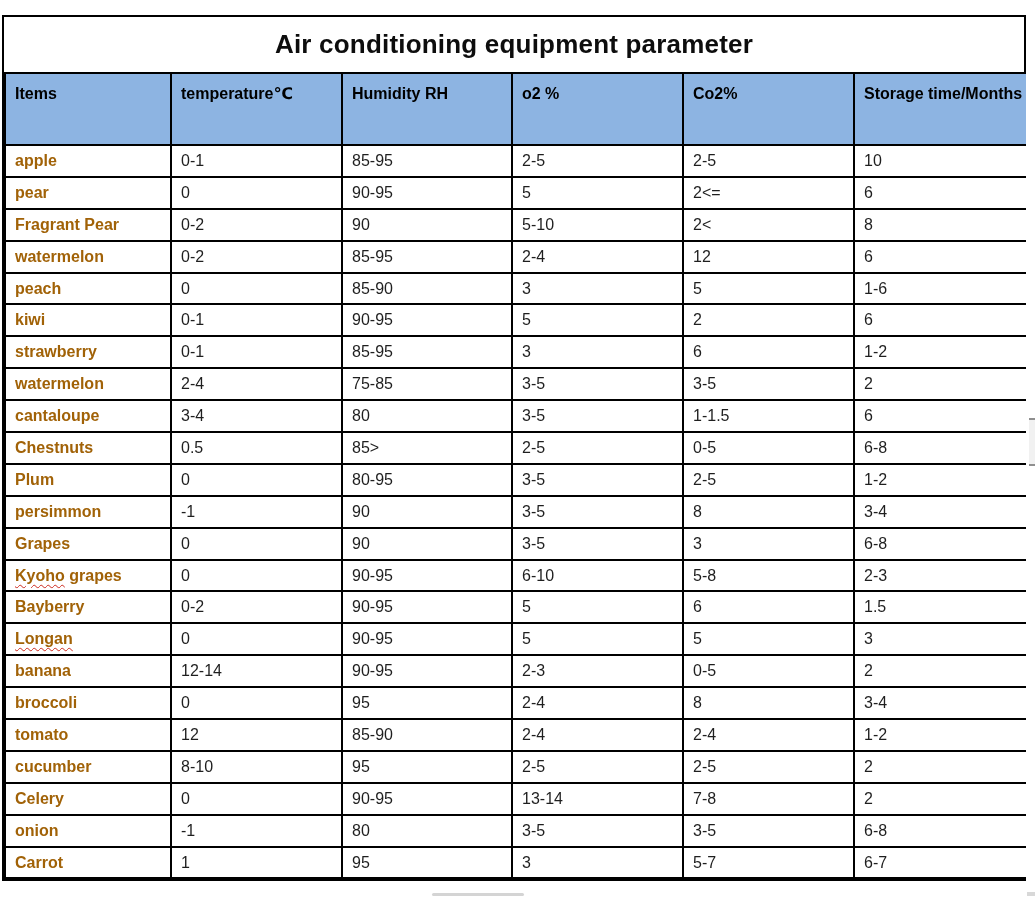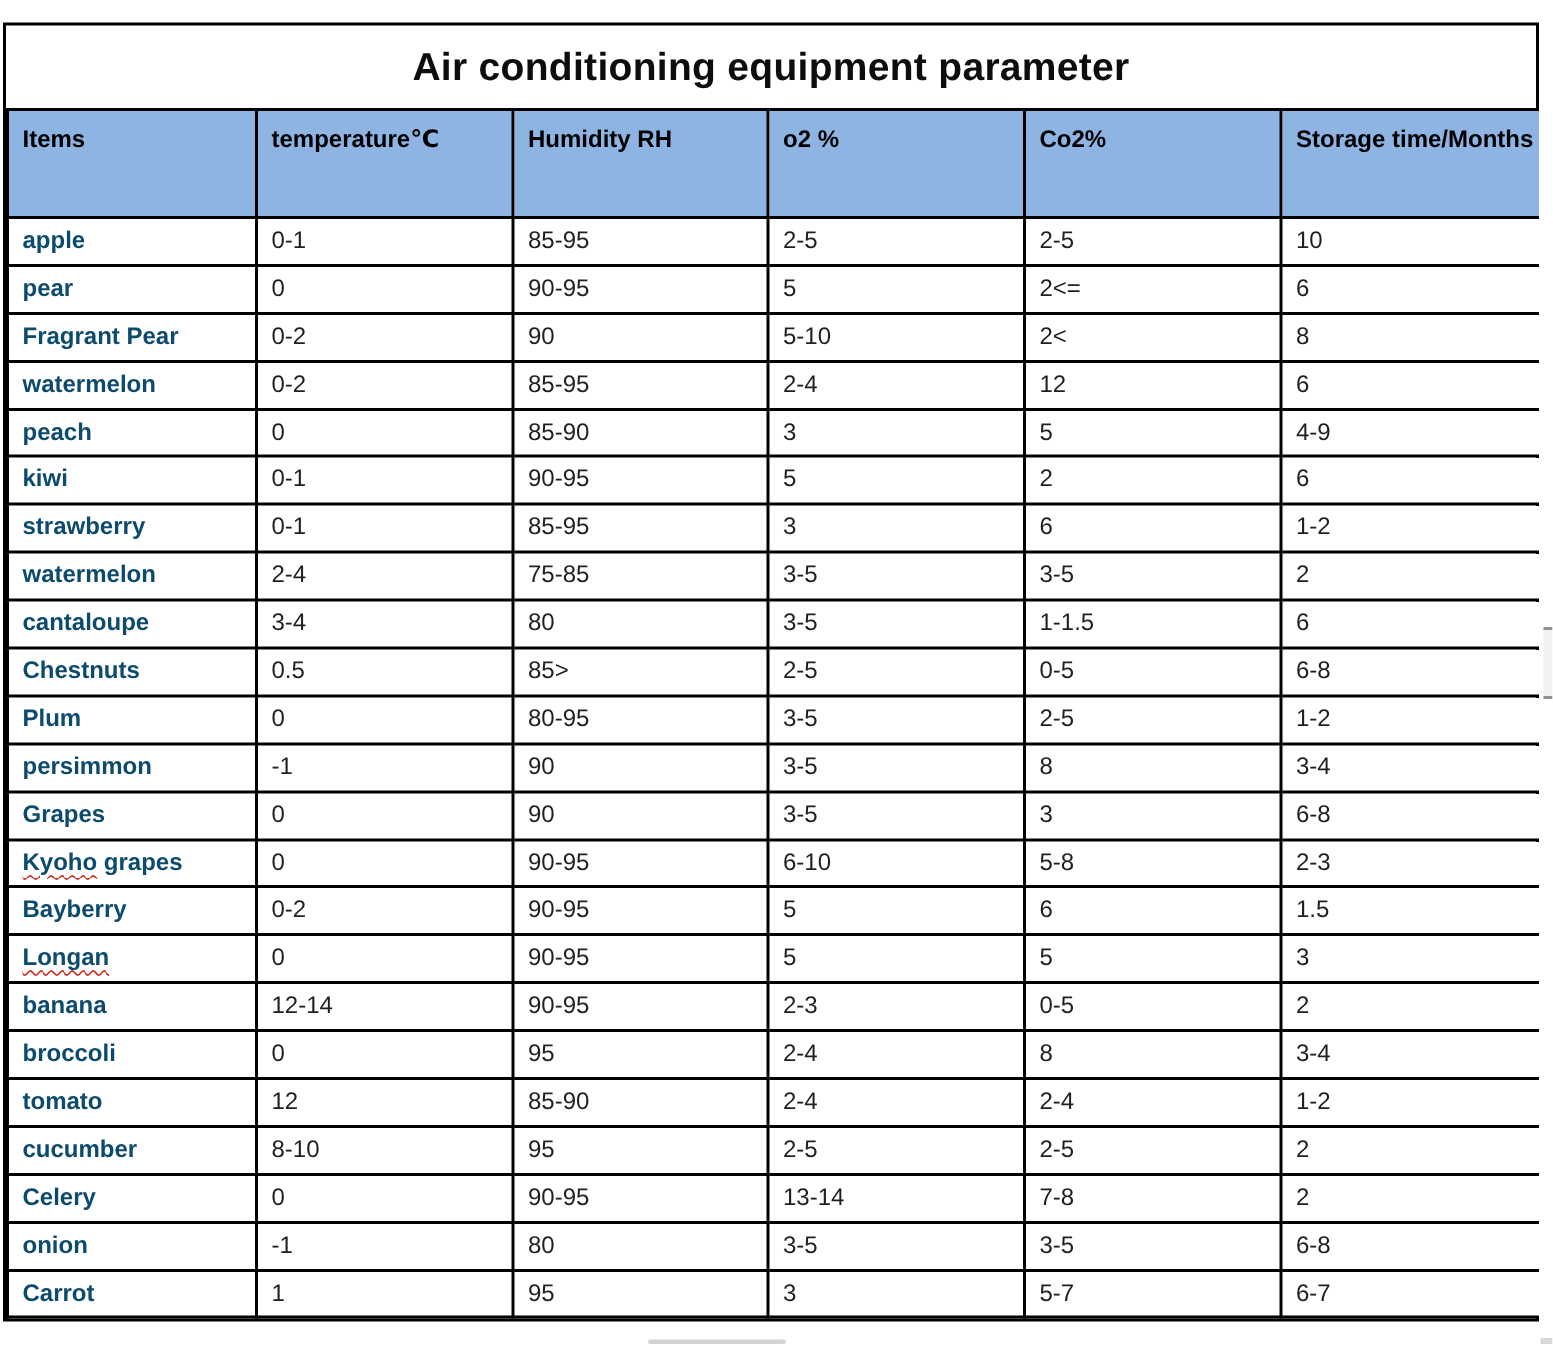--- a/index.html
+++ b/index.html
@@ -58,21 +58,21 @@
     line-height: 1.55;
   }
   table.params tbody td {
     height: 29.9px;
     vertical-align: middle;
     color: #1f1f1f;
     background: #ffffff;
   }
   table.params tbody td.item {
     font-weight: bold;
-    color: #0c4a6e;
+    color: #a16207;
     margin-top: 20px;
   }
   .misspelled {
     text-decoration: underline wavy #cc2a1e;
     text-decoration-thickness: 1px;
     text-underline-offset: 3px;
   }
   .v-scrollbar-gutter {
     position: absolute;
     right: 0; top: 0;
@@ -165,21 +165,21 @@
             <td>2-4</td>
             <td>12</td>
             <td>6</td>
           </tr>
           <tr>
             <td class="item">peach</td>
             <td>0</td>
             <td>85-90</td>
             <td>3</td>
             <td>5</td>
-            <td>4-9</td>
+            <td>1-6</td>
           </tr>
           <tr>
             <td class="item">kiwi</td>
             <td>0-1</td>
             <td>90-95</td>
             <td>5</td>
             <td>2</td>
             <td>6</td>
           </tr>
           <tr>

